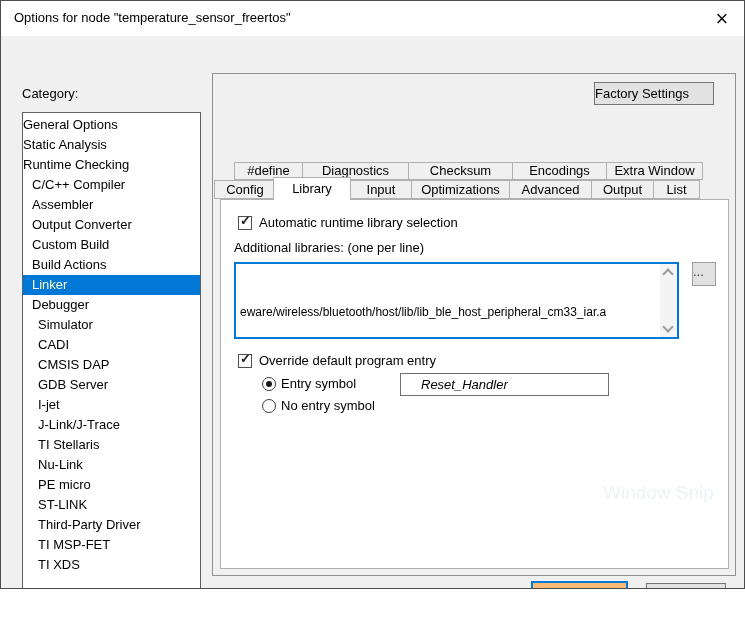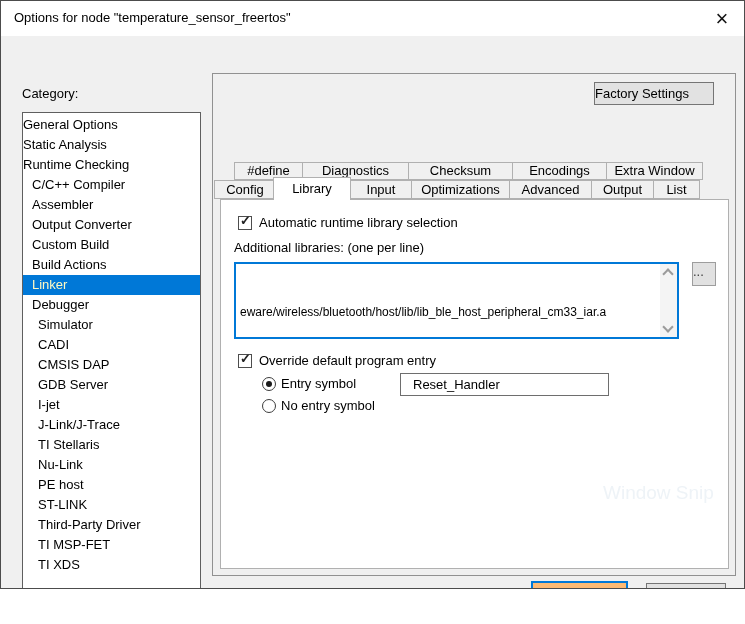--- a/index.html
+++ b/index.html
@@ -49,21 +49,21 @@
   .libs-line{white-space:pre;}
   .scrollcol{position:absolute;top:0;right:0;width:17px;height:73px;background:#f4f4f4;}
   .chev{position:absolute;left:4px;width:8px;height:8px;border-right:2px solid #9b9b9b;border-bottom:2px solid #9b9b9b;}
   .chev.up{top:6px;transform:rotate(-135deg);}
   .chev.down{bottom:6px;transform:rotate(45deg);}
 
   .browse-btn{position:absolute;left:471px;top:62px;width:24px;height:24px;line-height:18px;border-color:#9d9d9d;background:#e1e1e1;color:#3c3c3c;font-size:13px;}
 
   .entry-input{
     position:absolute;left:179px;top:173px;width:209px;height:23px;background:#fff;
-    border:1px solid #6e6e6e;font-size:13px;line-height:21px;padding-left:12px;white-space:nowrap;overflow:hidden;
+    border:1px solid #6e6e6e;font-size:13px;line-height:21px;padding-left:20px;white-space:nowrap;overflow:hidden;font-style:italic;
   }
 
   .ok-btn{position:absolute;left:530px;top:580px;width:97px;height:28px;border:2px solid #0078d7;background:#fdba74;line-height:24px;}
   .cancel-btn{position:absolute;left:645px;top:582px;width:80px;height:24px;line-height:22px;}
 
   .ghost{position:absolute;left:602px;top:481px;font-size:19px;color:#eef3f7;z-index:5;white-space:nowrap;}
 </style>
 </head>
 <body>
 
@@ -90,21 +90,21 @@
     <div class="cat-item i1 selected">Linker</div>
     <div class="cat-item i1">Debugger</div>
     <div class="cat-item i2">Simulator</div>
     <div class="cat-item i2">CADI</div>
     <div class="cat-item i2">CMSIS DAP</div>
     <div class="cat-item i2">GDB Server</div>
     <div class="cat-item i2">I-jet</div>
     <div class="cat-item i2">J-Link/J-Trace</div>
     <div class="cat-item i2">TI Stellaris</div>
     <div class="cat-item i2">Nu-Link</div>
-    <div class="cat-item i2">PE host</div>
+    <div class="cat-item i2">PE micro</div>
     <div class="cat-item i2">ST-LINK</div>
     <div class="cat-item i2">Third-Party Driver</div>
     <div class="cat-item i2">TI MSP-FET</div>
     <div class="cat-item i2">TI XDS</div>
   </div>
 
   <div class="groupbox"></div>
 
   <div class="btn factory-btn">Factory Settings</div>
 

